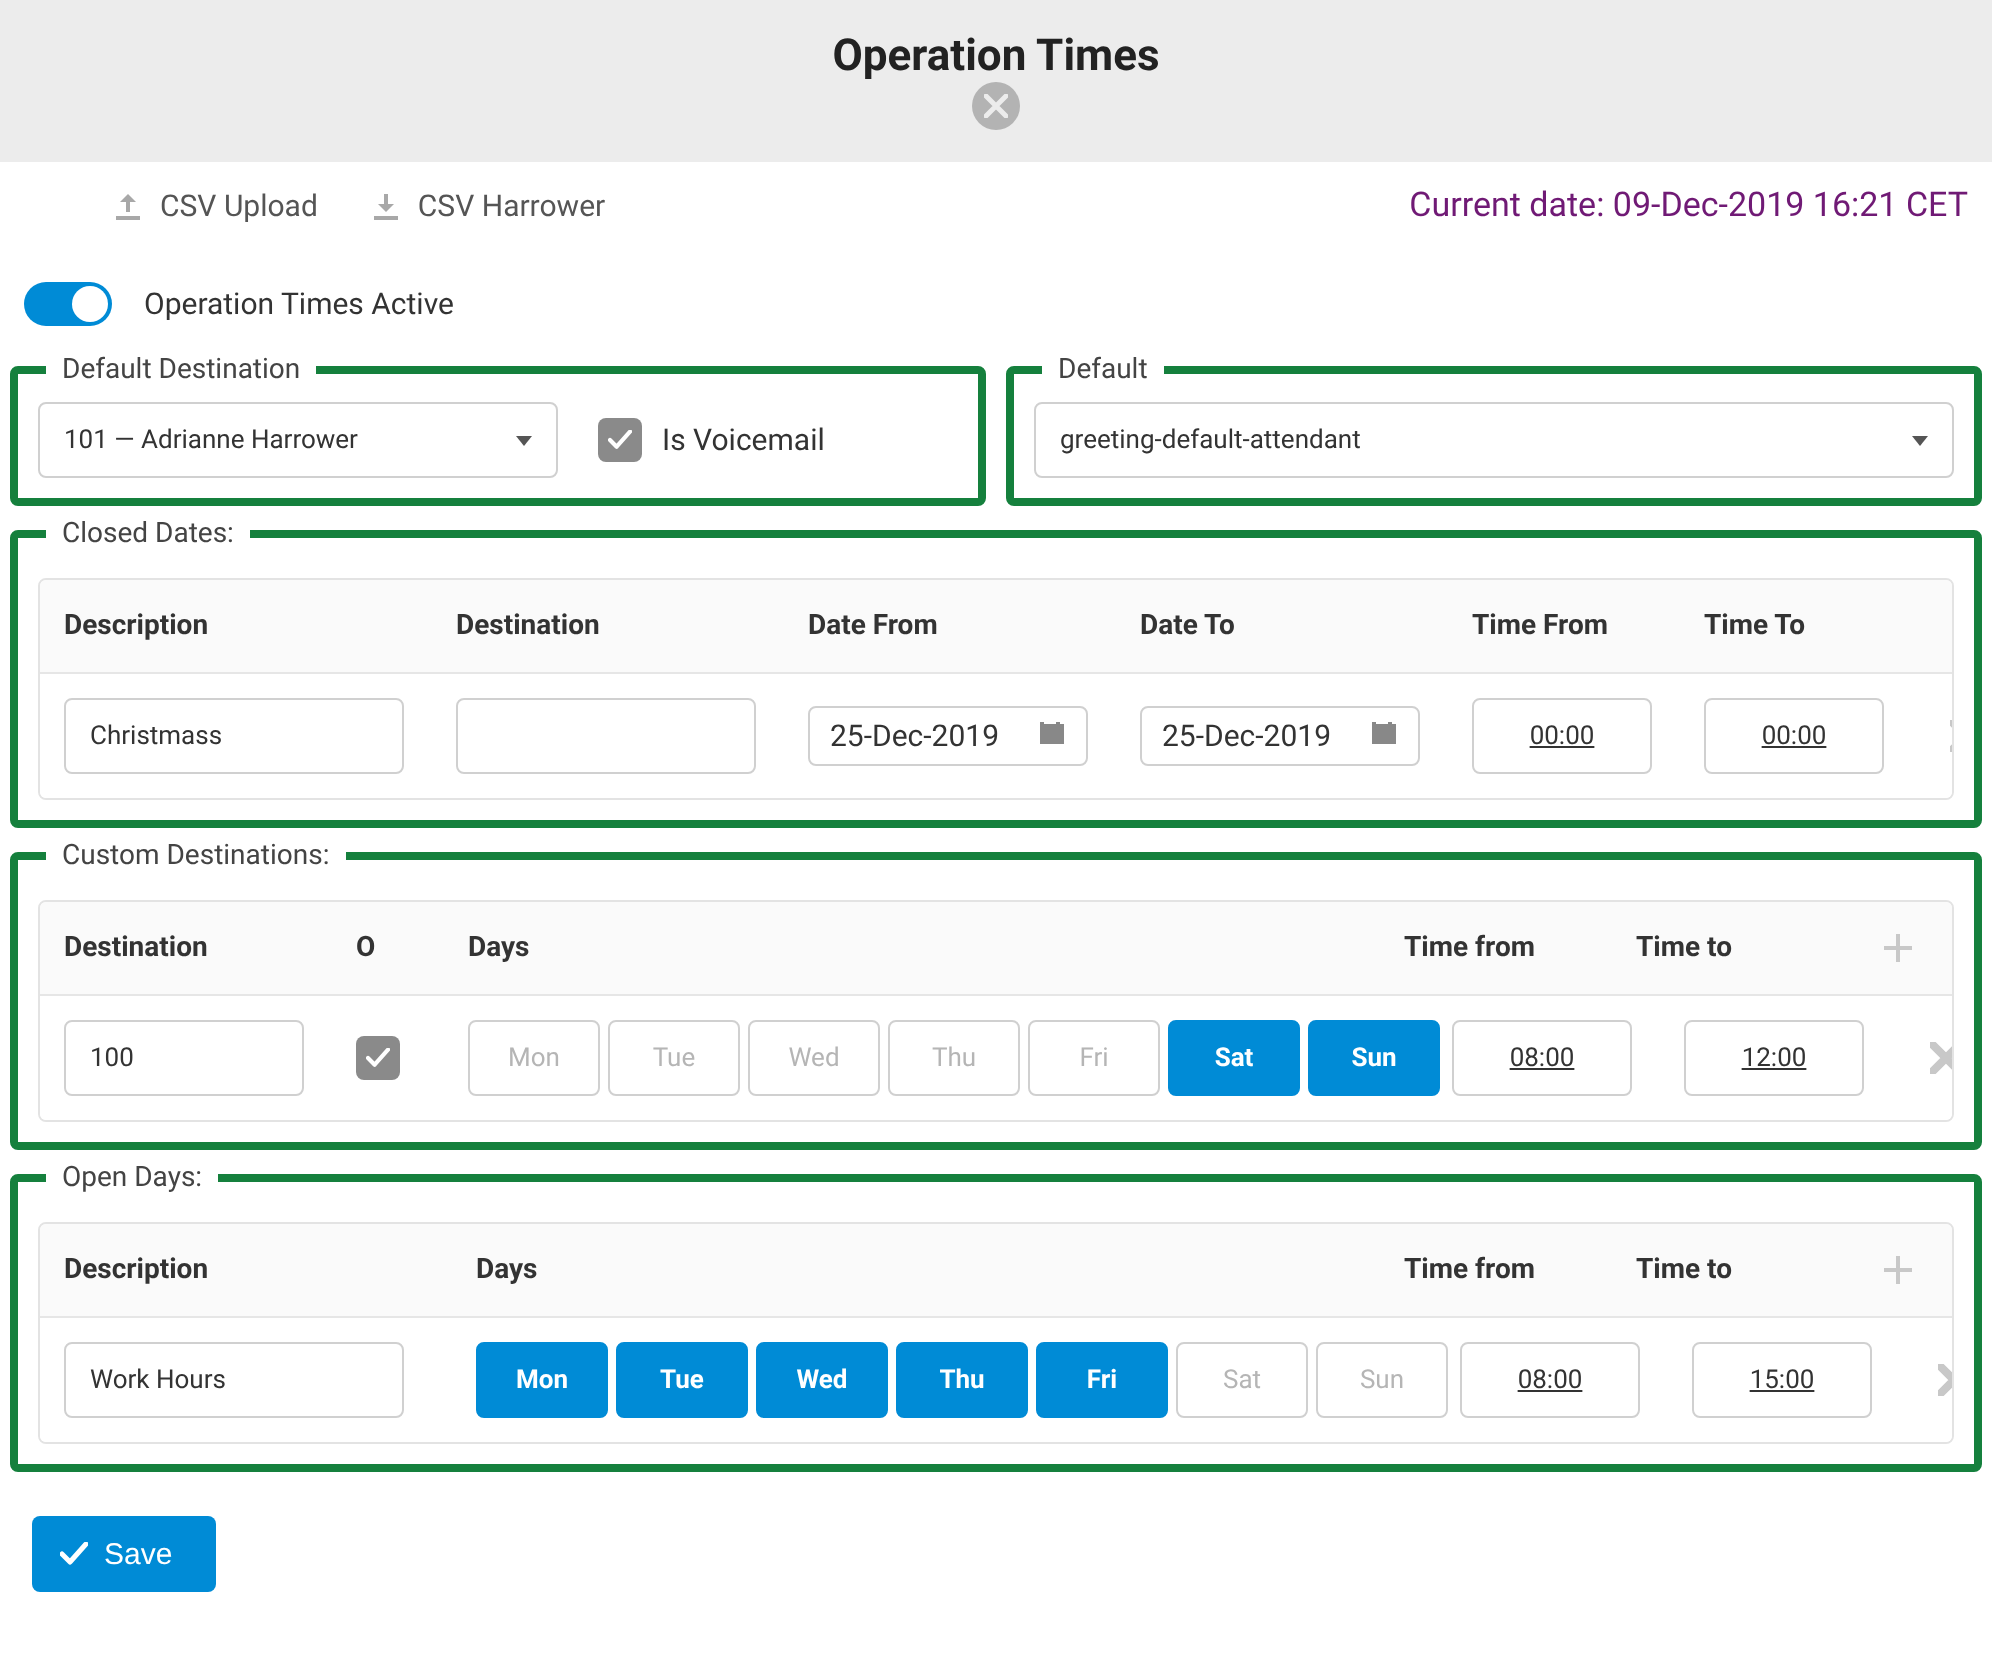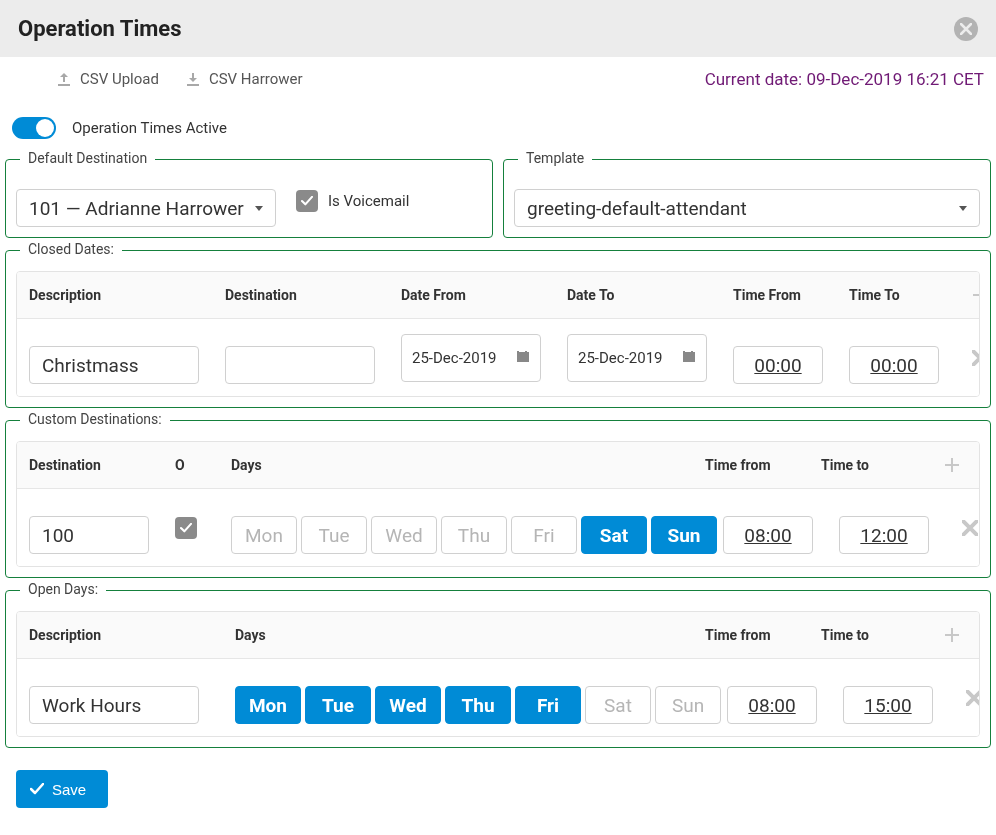--- a/index.html
+++ b/index.html
@@ -12,20 +12,21 @@
     background: #fff;
   }
 
   
   .dlg-header {
     background: #ececec;
     padding: 16px 18px;
     display: flex;
     align-items: center;
     justify-content: space-between;
+    flex-direction: column;
   }
   .dlg-header h1 {
     margin: 0;
     font-size: 22px;
     font-weight: 700;
     color: #222;
   }
   .close-btn {
     width: 24px; height: 24px;
     border-radius: 50%;
@@ -80,21 +81,21 @@
     right: 2px; top: 2px;
     width: 18px; height: 18px;
     border-radius: 50%;
     background: #fff;
   }
   .toggle-label { font-size: 15px; color: #333; }
 
   
   .page { padding: 0 4px 8px 4px; }
   .fset {
-    border: 1px solid #15803d;
+    border: 4px solid #15803d;
     border-radius: 4px;
     margin: 12px 1px 0 1px;
     position: relative;
     padding: 14px 10px 10px 10px;
   }
   .fset-legend {
     position: absolute;
     top: -10px; left: 14px;
     background: #fff;
     padding: 0 8px;
@@ -111,23 +112,22 @@
 
   
   .select-box, .text-box, .day-pill, .time-box {
     border: 1px solid #d0d0d0;
     border-radius: 4px;
     background: #fff;
     height: 38px;
     display: flex;
     align-items: center;
     padding: 0 12px;
-    font-size: 19px;
+    font-size: 13px;
     color: #333;
-    margin-top: 15px;
   }
   .select-box { justify-content: space-between; cursor: pointer; }
   .caret-down {
     width: 0; height: 0;
     border-left: 4px solid transparent;
     border-right: 4px solid transparent;
     border-top: 5px solid #555;
   }
   .dd-row { display: flex; align-items: center; gap: 20px; }
   .dd-row .select-box { flex: 1; }
@@ -182,21 +182,21 @@
     display:flex; align-items:center; justify-content:center;
     color: #c8c8c8;
     cursor: pointer;
     justify-self: center;
   }
   .add-btn svg, .del-btn svg { width: 16px; height: 16px; fill: #c8c8c8; }
 
   .date-box {
     border: 1px solid #d0d0d0;
     border-radius: 4px;
-    height: 48px;
+    height: 30px;
     display: flex;
     align-items: center;
     justify-content: space-between;
     padding: 0 10px;
     font-size: 15px;
     cursor: pointer;
   }
   .cal-icon svg { width: 14px; height: 14px; fill: #888; }
 
   .time-box { text-align: center; justify-content: center; width: 90px; text-decoration: underline; }
@@ -290,21 +290,21 @@
             <svg viewBox="0 0 14 12">
                 <path d="M1 6l4 4 8-9" stroke="#fff" stroke-width="2.5" fill="none" stroke-linecap="round" stroke-linejoin="round"></path>
               </svg>
           </div>
           <span class="chk-label">Is Voicemail</span>
         </div>
       </div>
     </div>
 
     <div class="fset">
-      <div class="fset-legend">Template</div>
+      <div class="fset-legend">Default</div>
       <div class="select-box">
         <span>greeting-default-attendant</span>
         <span class="caret-down"></span>
       </div>
     </div>
   </div>
 
   <div class="fset closed">
     <div class="fset-legend">Closed Dates:</div>
     <div class="tbl">

